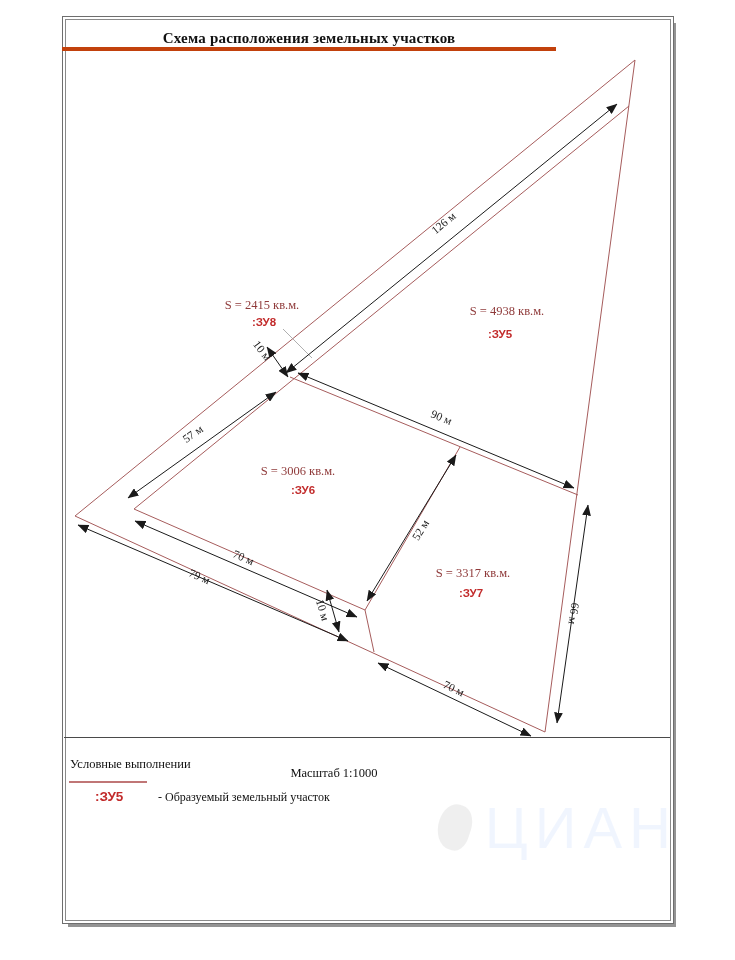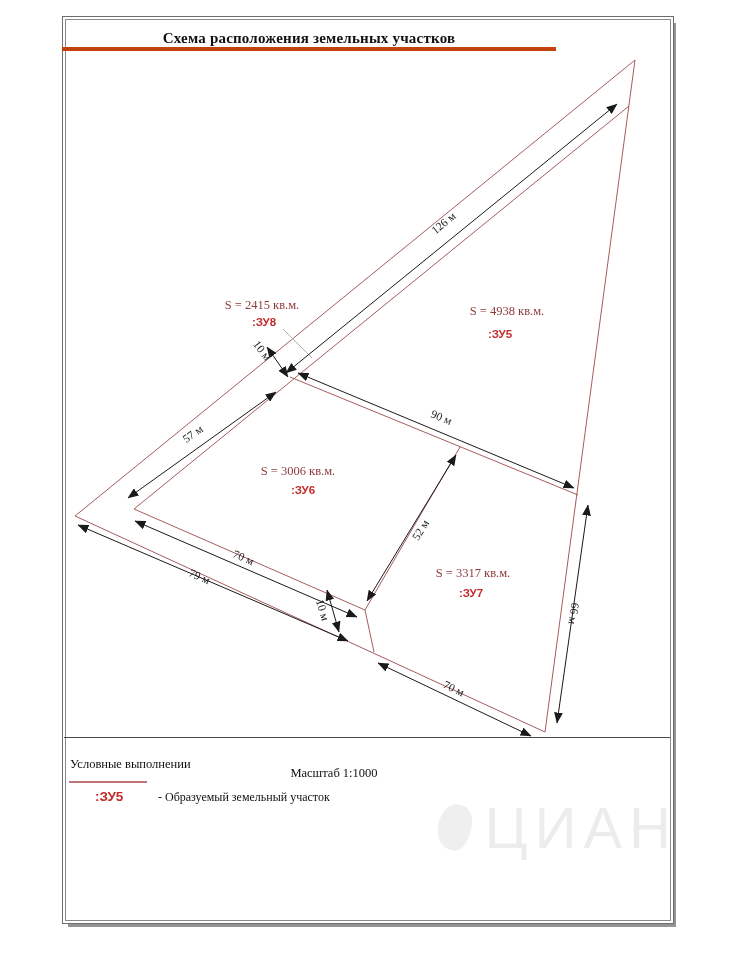--- a/index.html
+++ b/index.html
@@ -25,21 +25,21 @@
   .legend-text-1{position:absolute;left:158px;top:773px;font-size:12.5px;}
   .legend-zu{position:absolute;left:95px;top:789px;font-size:13.5px;font-weight:bold;
              color:#c22b2b;font-family:"Liberation Sans","DejaVu Sans",sans-serif;}
   .legend-text-2{position:absolute;left:158px;top:790px;font-size:12px;}
 
   .watermark{position:absolute;left:438px;top:782px;width:240px;height:90px;opacity:.07;
              display:flex;align-items:center;pointer-events:none;}
   .wm-blob{width:34px;height:46px;background:#333;border-radius:50% 50% 40% 60%;
            transform:rotate(18deg);margin-right:14px;}
   .wm-text{font-family:"Liberation Sans","DejaVu Sans",sans-serif;font-weight:normal;
-           font-size:58px;letter-spacing:7px;color:#000000;}
+           font-size:58px;letter-spacing:7px;color:#3b82f6;}
 
   
   .red{stroke:#a65c5c;stroke-width:1;fill:none;}
   .dim{stroke:#1a1a1a;stroke-width:1;fill:none;}
   .leader{stroke:#9a9a9a;stroke-width:.8;fill:none;}
   text.dimtxt{font-family:"Liberation Serif","DejaVu Serif",serif;font-size:11.5px;fill:#1a1a1a;text-anchor:middle;}
   text.area{font-family:"Liberation Serif","DejaVu Serif",serif;font-size:12.5px;fill:#8f3a3a;text-anchor:middle;}
   text.pid{font-family:"Liberation Sans","DejaVu Sans",sans-serif;font-size:11.5px;font-weight:bold;fill:#c22b2b;text-anchor:middle;}
 </style>
 </head>

